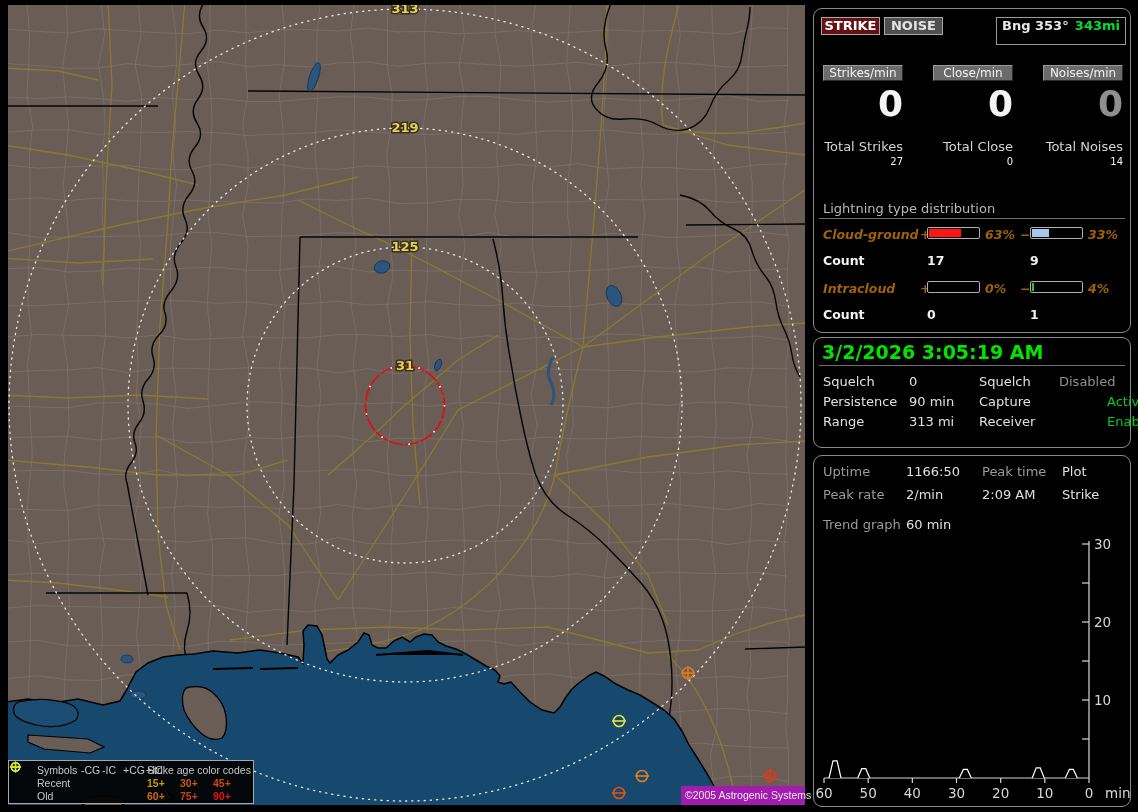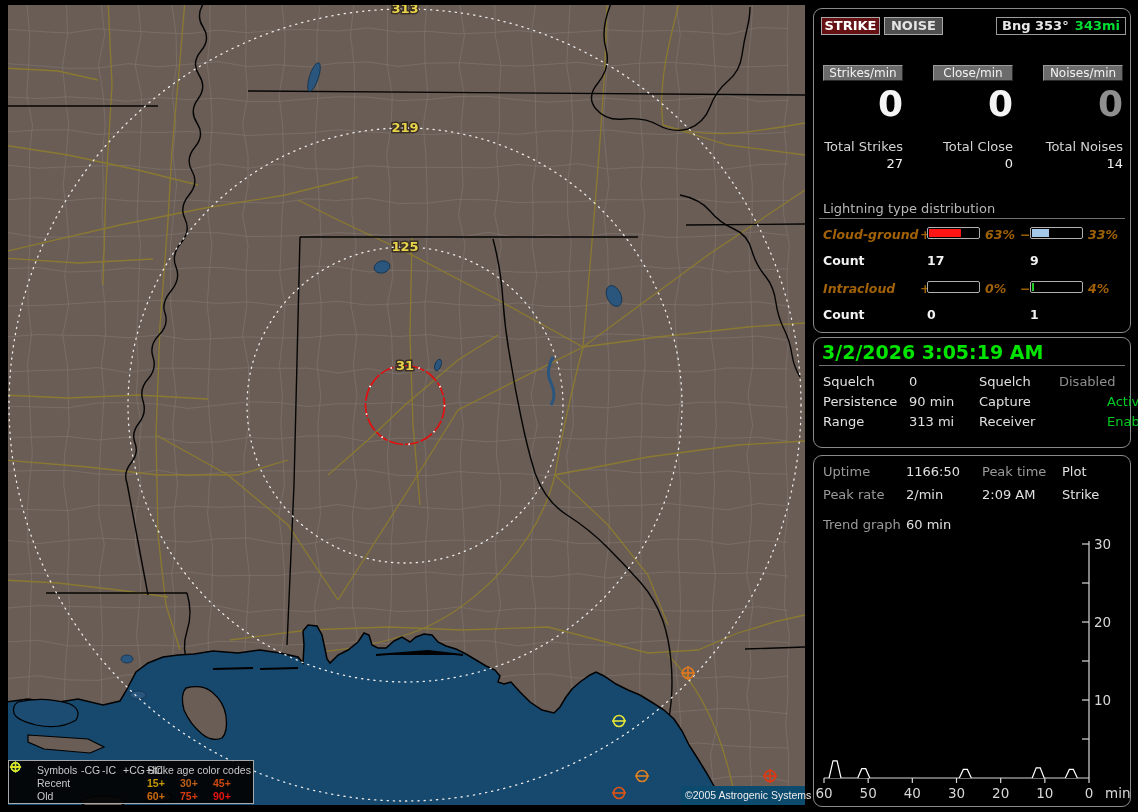--- a/index.html
+++ b/index.html
@@ -4,36 +4,36 @@
 <style>
   * { margin:0; padding:0; box-sizing:border-box; }
   body { width:1138px; height:812px; background:#000; font-family:"DejaVu Sans","Liberation Sans",sans-serif; position:relative; overflow:hidden; color:#e8e8e8; }
   .map { position:absolute; left:8px; top:5px; width:797px; height:800px; background:#6a5d56; }
   .map svg { position:absolute; left:0; top:0; }
   .legend { position:absolute; left:0px; top:755px; width:246px; height:44px; background:rgba(2,2,2,.92); border:1px solid #a8a8a8; font-size:10.5px; font-family:"Liberation Sans",sans-serif; color:#c8c8c8; display:grid; grid-template-columns:44px 21px 21px 23px 21px 4px 33px 33px 33px; grid-auto-rows:13px; align-items:center; padding:2px 3px 1px 4px; }
   .legend .hdr { white-space:nowrap;padding-left:24px; }
   .legend .agehdr { grid-column: 7 / span 3; white-space:nowrap; }
   .legend .sym { text-align:center; line-height:0; }
   .legend .age { font-weight:bold; }
-  .copyright { position:absolute; left:673px; top:781px; width:124px; height:19px; background:#0c4a6e; color:#ececec; font-size:10.5px; font-family:"Liberation Sans",sans-serif; line-height:19px; padding-left:4px; white-space:nowrap; }
+  .copyright { position:absolute; left:673px; top:781px; width:124px; height:19px; background:#a21caf; color:#ececec; font-size:10.5px; font-family:"Liberation Sans",sans-serif; line-height:19px; padding-left:4px; white-space:nowrap; }
   .panelbox { position:absolute; background:#000; border:1px solid #8a8a8a; border-radius:9px; }
   #box1 { left:813px; top:8px; width:318px; height:325px; }
   #box2 { left:813px; top:337px; width:318px; height:111px; }
   #box3 { left:813px; top:455px; width:318px; height:352px; }
   .btn { position:absolute; height:18px; font-size:13px; font-weight:bold; text-align:center; line-height:16px; border:1px solid #a8a8a8; }
   #strikebtn { left:7px; top:8px; width:59px; background:#651114; color:#fff; }
   #noisebtn { left:70px; top:8px; width:59px; background:#4f4f4f; color:#e4e4e4; }
-  #bngbox { position:absolute; left:182px; top:8px; width:130px; height:18px; border:1px solid #9a9a9a; background:#000; font-size:13px; font-weight:bold; display:flex; justify-content:space-between; padding:0 5px; line-height:16px; }
+  #bngbox { position:absolute; left:182px; top:8px; width:130px; height:28px; border:1px solid #9a9a9a; background:#000; font-size:13px; font-weight:bold; display:flex; justify-content:space-between; padding:0 5px; line-height:16px; }
   #bngbox .rng { color:#00dd33; }
   .statcol { position:absolute; width:80px; top:56px; }
   .chip { height:16px; background:#6b6b6b; border:1px solid; border-color:#9a9a9a #2a2a2a #2a2a2a #9a9a9a; color:#f2f2f2; font-size:12px; text-align:center; line-height:14px; }
   .bigzero { font-size:36px; font-weight:bold; text-align:right; margin-top:4px; line-height:38px; color:#f4f4f4; }
   .bigzero.dim { color:#a8a8a8; }
   .tlabel { font-size:13px; color:#d4d4d4; text-align:right; margin-top:16px; }
-  .tval { font-size:13px; color:#f0f0f0; text-align:right; margin-top:2px; }
+  .tval { font-size:10px; color:#f0f0f0; text-align:right; margin-top:2px; }
   .ltd-title { position:absolute; left:9px; top:192px; font-size:13px; color:#b8b8b8; }
   .ltd-line { position:absolute; left:5px; right:5px; top:209px; border-bottom:1px solid #6e6e6e; }
   .drow { position:absolute; left:0; width:100%; height:14px; font-size:12.5px; font-weight:bold; color:#a16207;font-style:italic; }
   .drow .nm { position:absolute; left:9px; }
   .drow .sgn { position:absolute; }
   .bar { position:absolute; width:53px; height:12px; border:1px solid #b0b0b0; border-radius:2px; background:#000; }
   .bar .fill { position:absolute; left:1px; top:1px; bottom:1px; }
   .pct { position:absolute; }
   .crow { position:absolute; left:0; width:100%; font-size:12.5px; font-weight:bold; color:#f2f2f2; }
   #datetime { position:absolute; left:8px; top:3px; font-size:19px; font-weight:bold; color:#00e400; }

